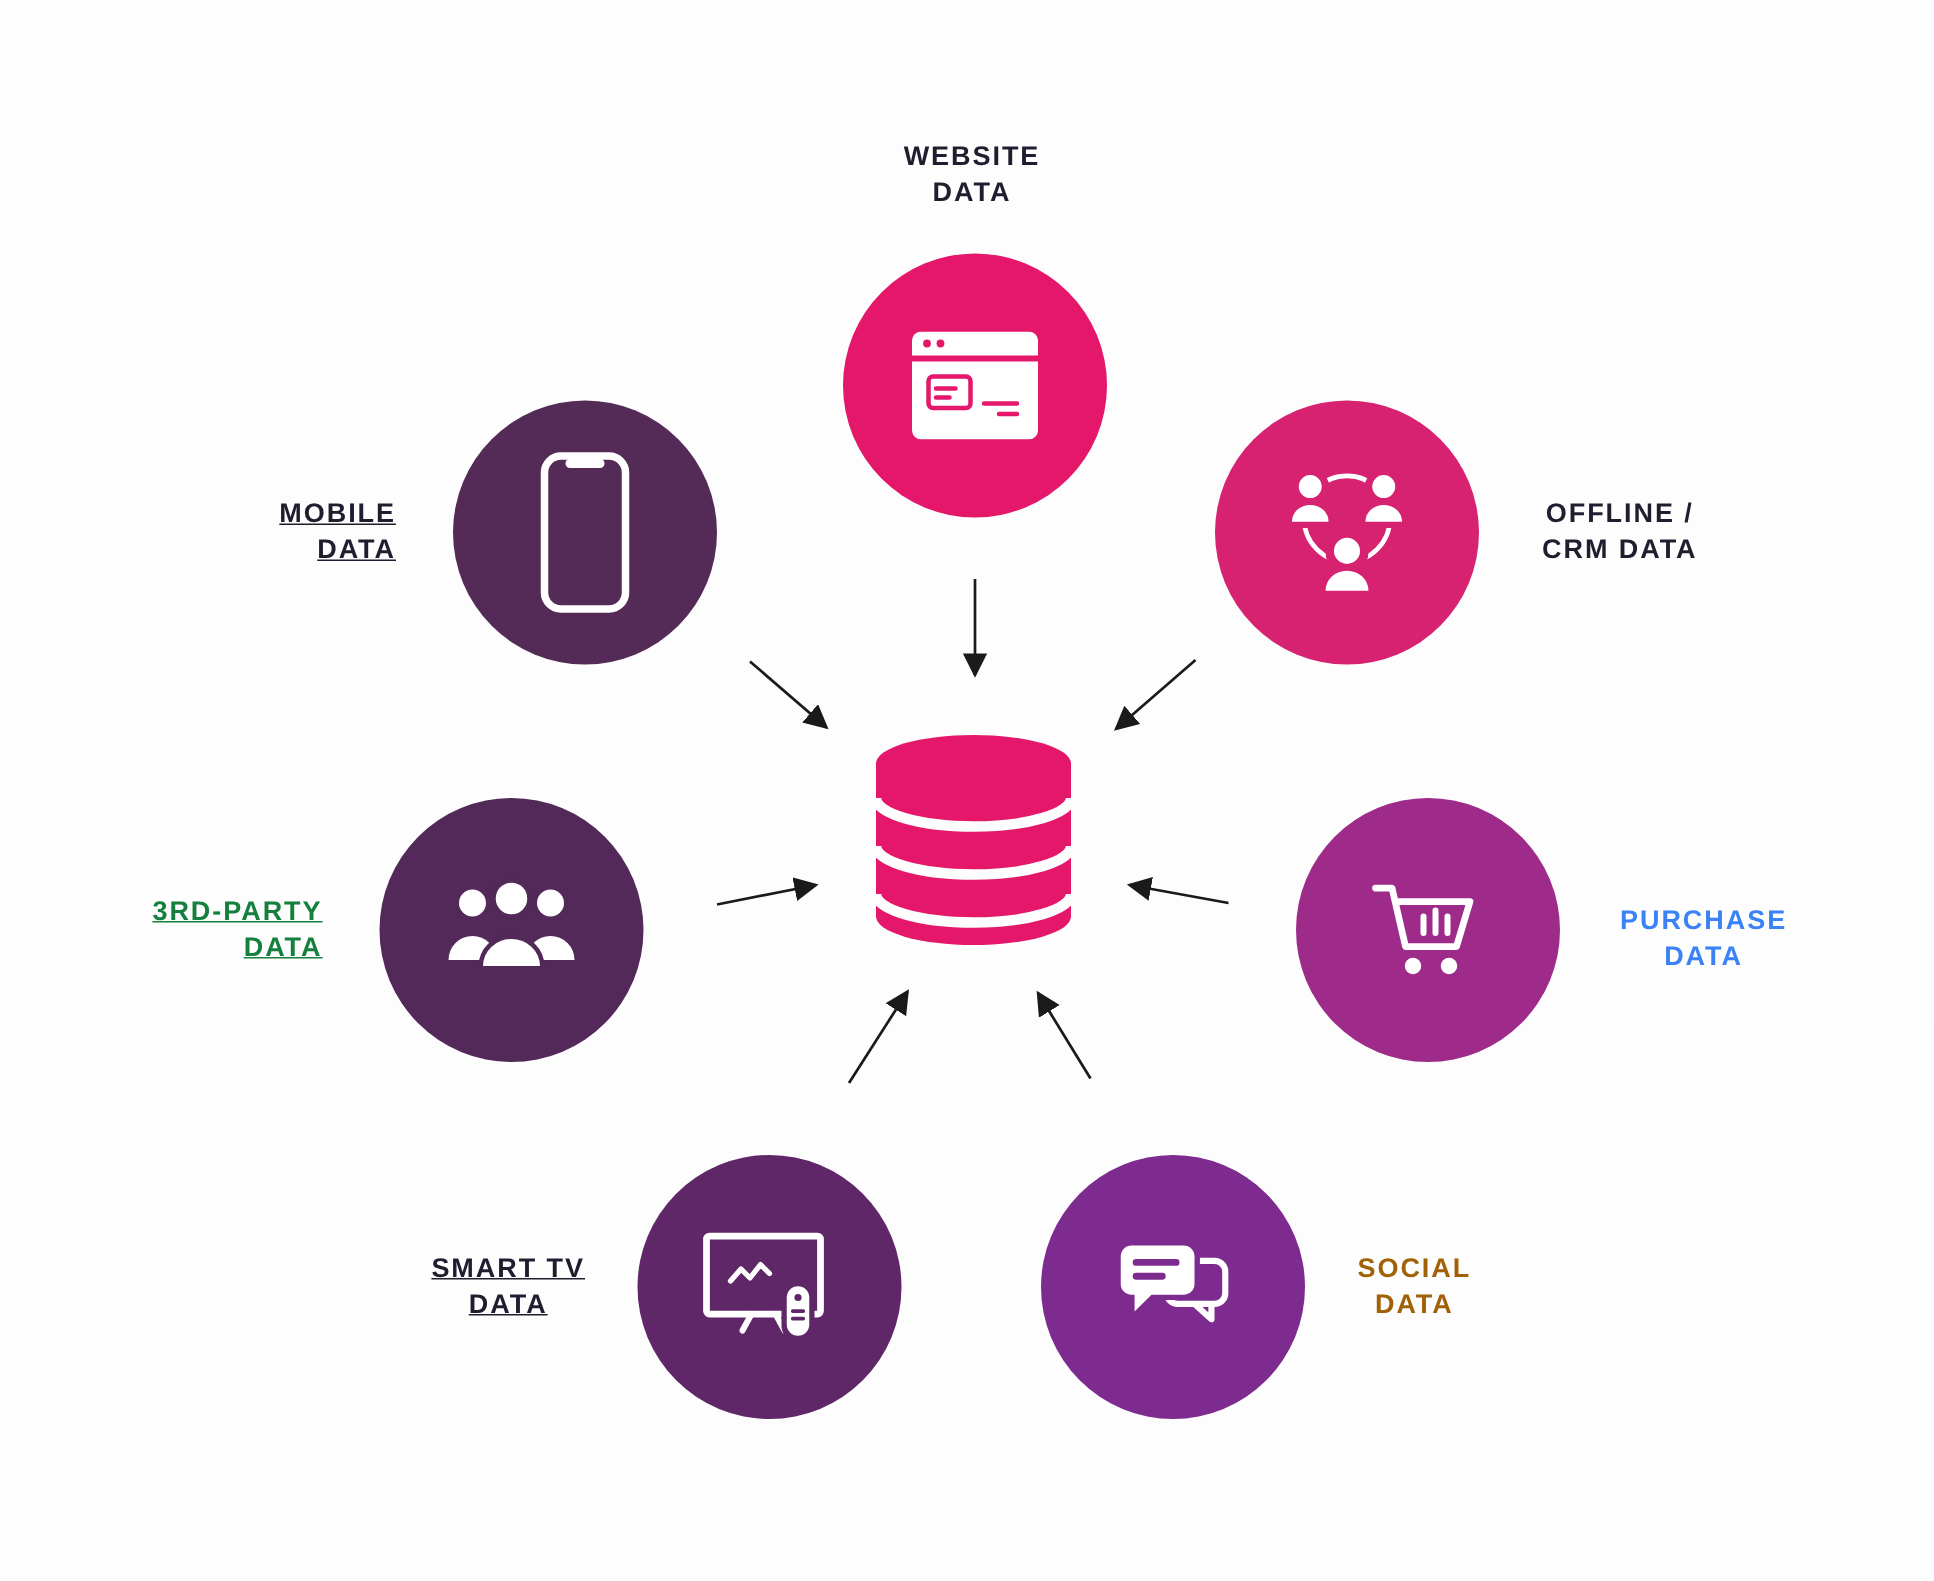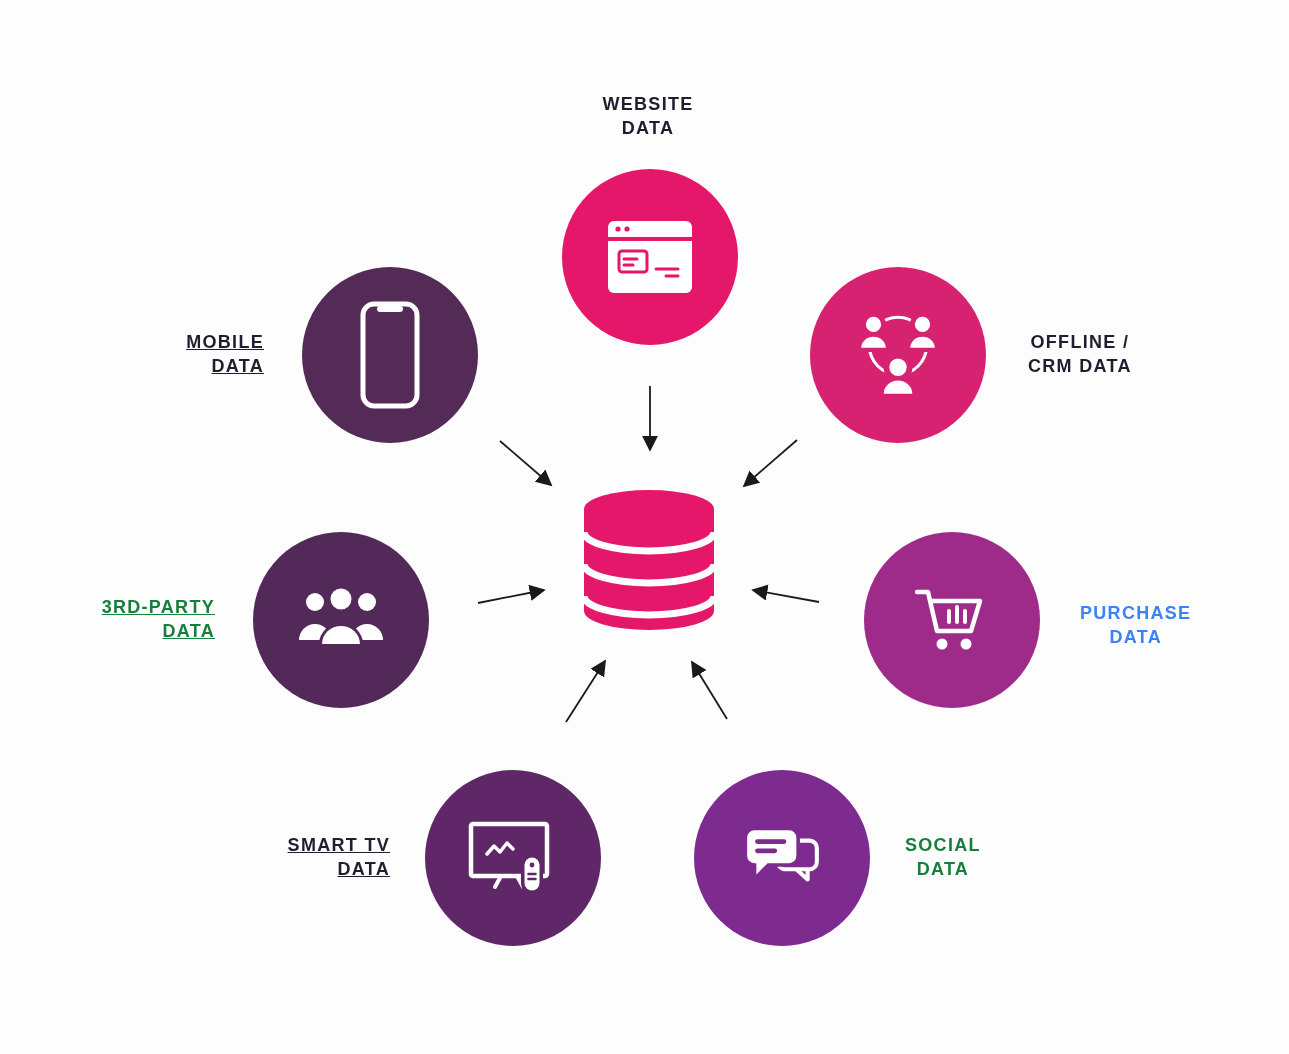--- a/index.html
+++ b/index.html
@@ -151,28 +151,28 @@
     <svg width="96" height="86" viewBox="0 0 96 84">
       <rect x="6" y="8" width="76" height="52" rx="2" fill="none" stroke="#ffffff" stroke-width="4.5"></rect>
       <path d="M22,38 l7,-8 l6,6 l7,-9 l6,6" fill="none" stroke="#ffffff" stroke-width="3.5" stroke-linecap="round" stroke-linejoin="round"></path>
       <path d="M36,60 l-6,11 M52,60 l6,11" stroke="#ffffff" stroke-width="4" stroke-linecap="round"></path>
       <rect x="56" y="38" width="22" height="40" rx="10" fill="currentColor"></rect>
       <rect x="59.5" y="41.5" width="15" height="33" rx="7.5" fill="#ffffff"></rect>
       <circle cx="67" cy="49" r="2.4" fill="currentColor"></circle>
       <path d="M63.5,58 h7 M63.5,63 h7" stroke="currentColor" stroke-width="2.5" stroke-linecap="round"></path>
     </svg>
   </div>
-  <div class="node-label label-left" style="right: 899px; top: 833px; color: rgb(32, 30, 46);">SMART TV
+  <div class="node-label label-left" style="right: 899px; top: 833px; color: rgb(32, 30, 46); text-align: center;">SMART TV
 DATA</div>
 
   <div class="node-circle" style="left: 694px; top: 770px; background-color: rgb(125, 43, 143); color: rgb(125, 43, 143);">
     <svg width="82" height="70" viewBox="0 0 80 66">
       <rect x="36" y="16" width="38" height="28" rx="7" fill="none" stroke="#ffffff" stroke-width="4"></rect>
       <path d="M65,43 v11 l-11,-10" fill="none" stroke="#ffffff" stroke-width="4" stroke-linejoin="round"></path>
       <path d="M13,6 h34 a7,7 0 0 1 7,7 v18 a7,7 0 0 1 -7,7 H26 l-11,11 V38 h-2 a7,7 0 0 1 -7,-7 V13 a7,7 0 0 1 7,-7 z" fill="none" stroke="currentColor" stroke-width="7"></path>
       <path d="M13,6 h34 a7,7 0 0 1 7,7 v18 a7,7 0 0 1 -7,7 H26 l-11,11 V38 h-2 a7,7 0 0 1 -7,-7 V13 a7,7 0 0 1 7,-7 z" fill="#ffffff"></path>
       <path d="M16,17 h26 M16,26 h17" stroke="currentColor" stroke-width="4.5" stroke-linecap="round"></path>
     </svg>
   </div>
-  <div class="node-label label-right" style="left: 905px; top: 833px; color: #15803d;">SOCIAL
+  <div class="node-label label-right" style="left: 905px; top: 833px; color: #a16207;">SOCIAL
 DATA</div>
 
 </div>
 
 </body></html>

